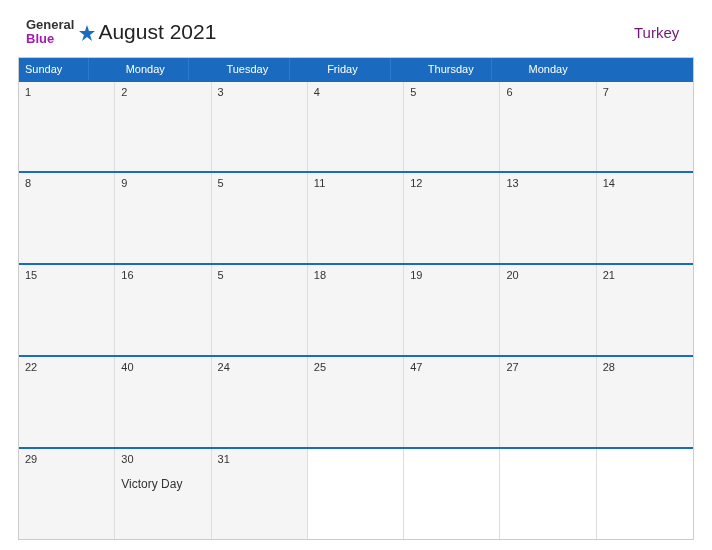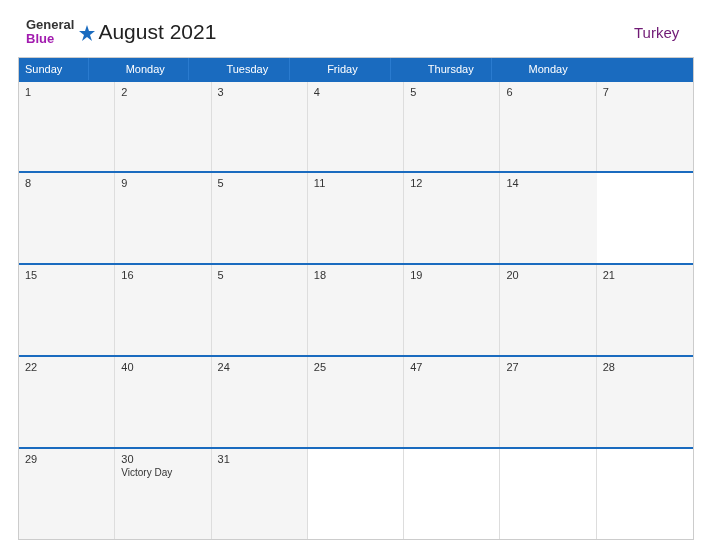--- a/index.html
+++ b/index.html
@@ -96,23 +96,23 @@
       font-size: 11px;
     }
     .cal-cell:last-child { border-right: none; }
     .cal-cell.empty { background: #fff; }
     .day-num {
       font-size: 11px;
       color: #333;
       display: block;
     }
     .holiday-label {
-      font-size: 10px;
+      font-size: 12px;
       color: #333;
-      margin-top: 2px;
+      margin-top: 12px;
       display: block;
     }
   </style>
 </head>
 <body>
 
 <div class="page">
   <div class="header">
     <div class="logo">
       <div class="logo-text">
@@ -170,20 +170,23 @@
           <div class="cal-cell">
             <span class="day-num">5</span>
           </div>
           <div class="cal-cell">
             <span class="day-num">11</span>
           </div>
           <div class="cal-cell">
             <span class="day-num">12</span>
           </div>
           <div class="cal-cell">
+            <span class="day-num">13</span>
+          </div>
+          <div class="cal-cell">
             <span class="day-num">14</span>
           </div>
         </div>
         <div class="cal-week">
           <div class="cal-cell">
             <span class="day-num">15</span>
           </div>
           <div class="cal-cell">
             <span class="day-num">16</span>
           </div>

